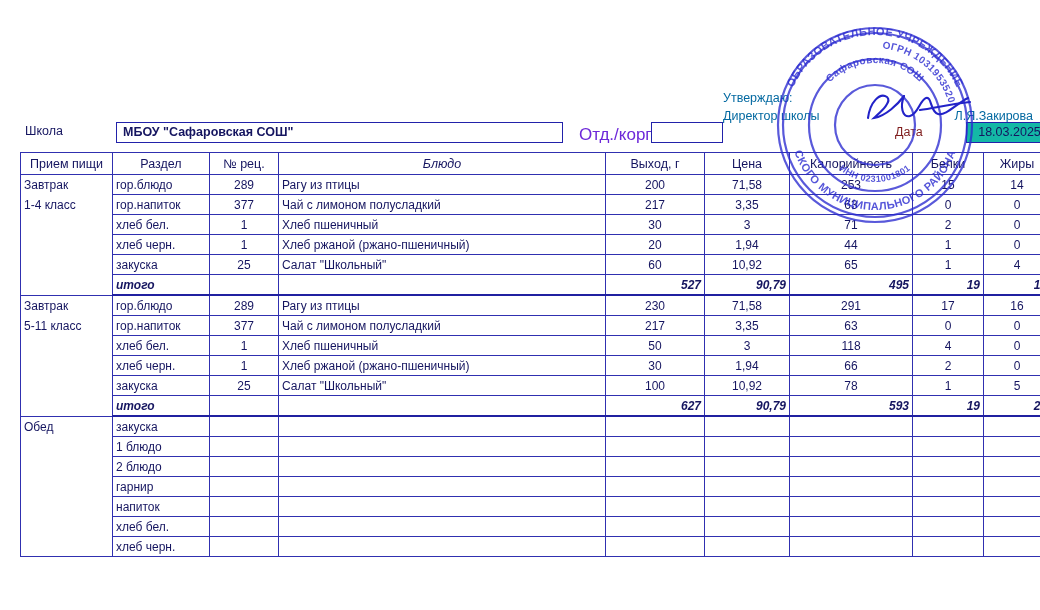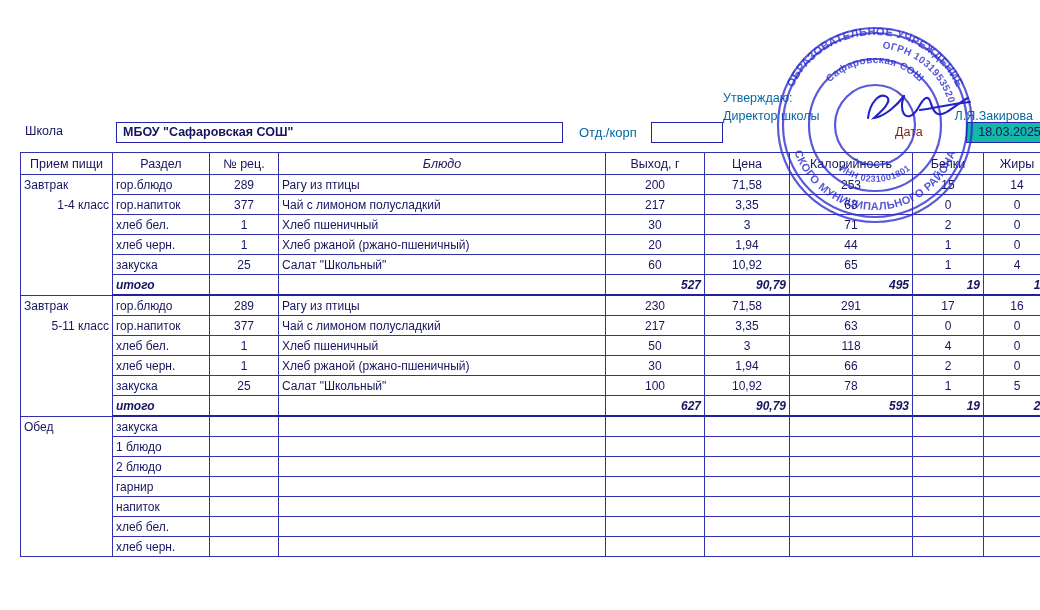--- a/index.html
+++ b/index.html
@@ -71,22 +71,22 @@
     padding: 2px 0 0 6px;
     font-size: 12.5px;
     font-weight: bold;
     color: #151560;
     white-space: nowrap;
   }
   .lbl-otd {
     position: absolute;
     left: 559px;
     top: 3px;
-    font-size: 13px;
-    color: #0369a1;
+    font-size: 17px;
+    color: #6d28d9;
   }
   .box-otd {
     position: absolute;
     left: 631px;
     top: 0;
     width: 72px;
     height: 21px;
     border: 1.4px solid #2222aa;
     background: #fff;
     box-sizing: border-box;
@@ -157,21 +157,21 @@
   td.bold { font-weight: bold; }
   tr.total td { font-weight: bold; font-style: italic; }
   tr.sep-bottom td { border-bottom: 2.2px solid #2020a0; }
   .meal-cell {
     vertical-align: top;
     text-align: left;
     padding-top: 2px;
     line-height: 20px;
     margin-left: 8px;
   }
-  .meal-cell .l2 { display: block; text-align: right; }
+  .meal-cell .l2 { display: block; }
 
   
   .stamp {
     position: absolute;
     left: 760px;
     top: 10px;
     width: 230px;
     height: 230px;
     pointer-events: none;
   }

